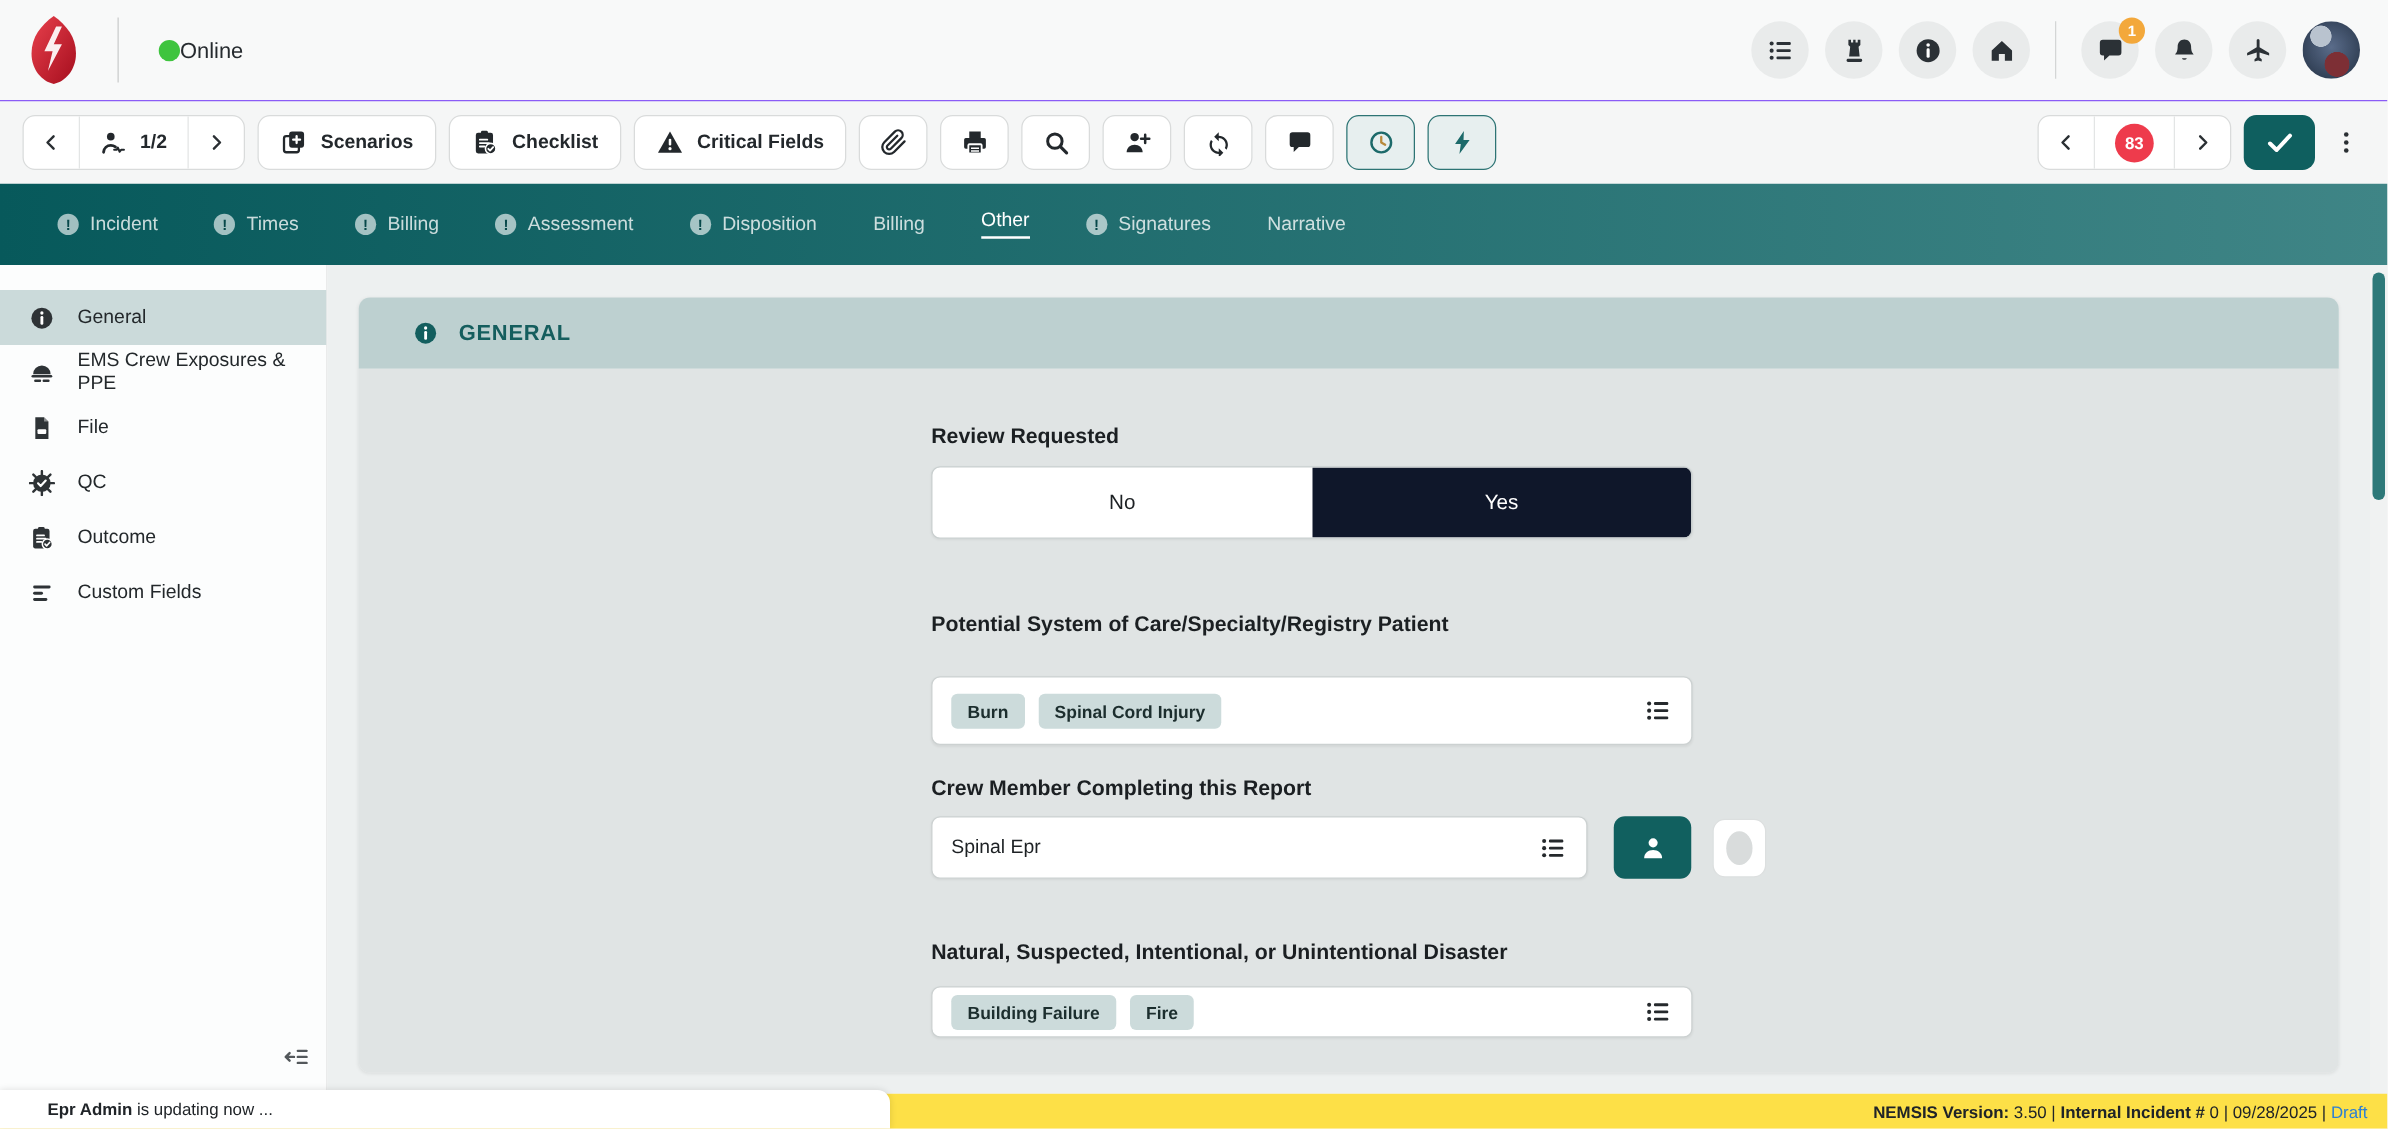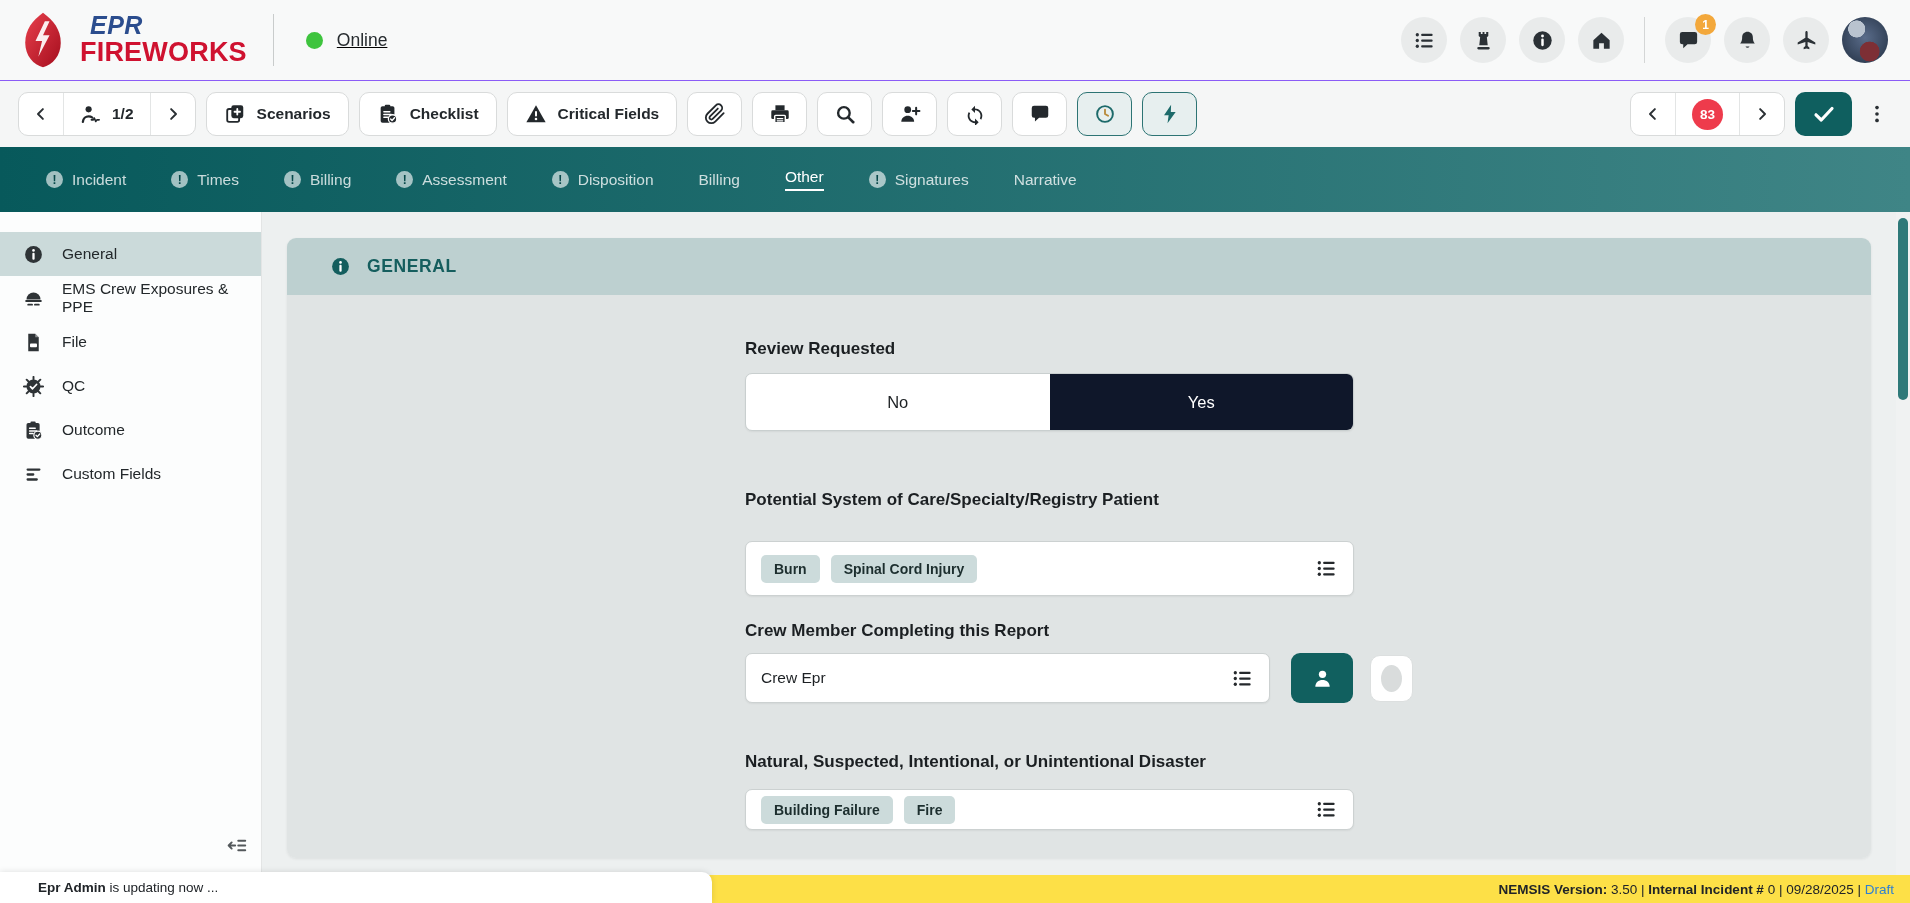--- a/index.html
+++ b/index.html
@@ -6,21 +6,21 @@
   html,body { width:1910px; height:903px; overflow:hidden; font-family:"Liberation Sans", sans-serif; background:#fff; }
   .page { position:relative; width:1910px; height:903px; }
 
   
   .header { position:absolute; top:0; left:0; right:0; height:80px; background:#f8f9f9; display:flex; align-items:center; }
   .logo { display:flex; align-items:center; gap:12px; margin-left:18px; cursor:pointer; }
   .logo-text { display:flex; flex-direction:column; line-height:1.02; }
   .logo-l1 { color:#2b4d8e; font-style:italic; font-weight:800; font-size:25px; letter-spacing:.5px; padding-left:10px; }
   .logo-l2 { color:#cf1230; font-weight:800; font-size:27px; letter-spacing:.2px; }
   .hdr-sep { width:1px; height:52px; background:#c9cccc; margin-left:26px; }
-  .online { display:flex; align-items:center; gap:14px; margin-left:32px;text-decoration:underline; }
+  .online { display:flex; align-items:center; margin-left:32px; }
   .online-dot { width:17px; height:17px; border-radius:50%; background:#3ec43e; }
   .online-label { font-size:17.5px; color:#262b2f; }
   .hdr-right { margin-left:auto; display:flex; align-items:center; gap:13px; margin-right:22px; }
   .hbtn { width:46px; height:46px; border-radius:50%; background:#e9ebeb; display:flex; align-items:center; justify-content:center; color:#2b3136; position:relative; cursor:pointer; border:none; }
   .hbtn svg { width:23px; height:23px; }
   .hdr-div { width:1px; height:46px; background:#d4d6d6; margin:0 7px; }
   .chat-badge { position:absolute; top:-3px; right:-5px; min-width:21px; height:21px; border-radius:50%; background:#f3a83b; color:#fff; font-size:12px; font-weight:700; display:flex; align-items:center; justify-content:center; }
   .avatar { width:46px; height:46px; border-radius:50%; cursor:pointer;
     background: radial-gradient(circle at 32% 26%, #b9c3cf 0 18%, transparent 19%),
                 radial-gradient(circle at 60% 75%, #7d2f35 0 22%, transparent 23%),
@@ -233,24 +233,20 @@
   </defs>
 </svg>
 
 <div class="page">
 
   <div class="header">
     <div class="logo">
       <svg width="50" height="58">
           <use href="#i-flame"></use>
         </svg>
-      <div class="logo-text">
-        <span class="logo-l1">EPR</span>
-        <span class="logo-l2">FIREWORKS</span>
-      </div>
     </div>
     <div class="hdr-sep"></div>
     <div class="online">
       <span class="online-dot"></span>
       <span class="online-label">Online</span>
     </div>
     <div class="hdr-right">
       <button class="hbtn">
           <svg>
             <use href="#i-list"></use>
@@ -502,21 +498,21 @@
               <span class="chip">Burn</span>
               <span class="chip">Spinal Cord Injury</span>
               <svg>
                   <use href="#i-list"></use>
                 </svg>
             </div>
 
             <div class="f-label" style="top:326px">Crew Member Completing this Report</div>
             <div class="crew-row" style="top:358px">
               <div class="fld-input crew-input" style="position:static">
-                <span class="input-text">Crew Epr</span>
+                <span class="input-text">Spinal Epr</span>
                 <svg>
                     <use href="#i-list"></use>
                   </svg>
               </div>
               <button class="person-btn">
                   <svg>
                     <use href="#i-person"></use>
                   </svg>
                 </button>
               <button class="oval-btn">

